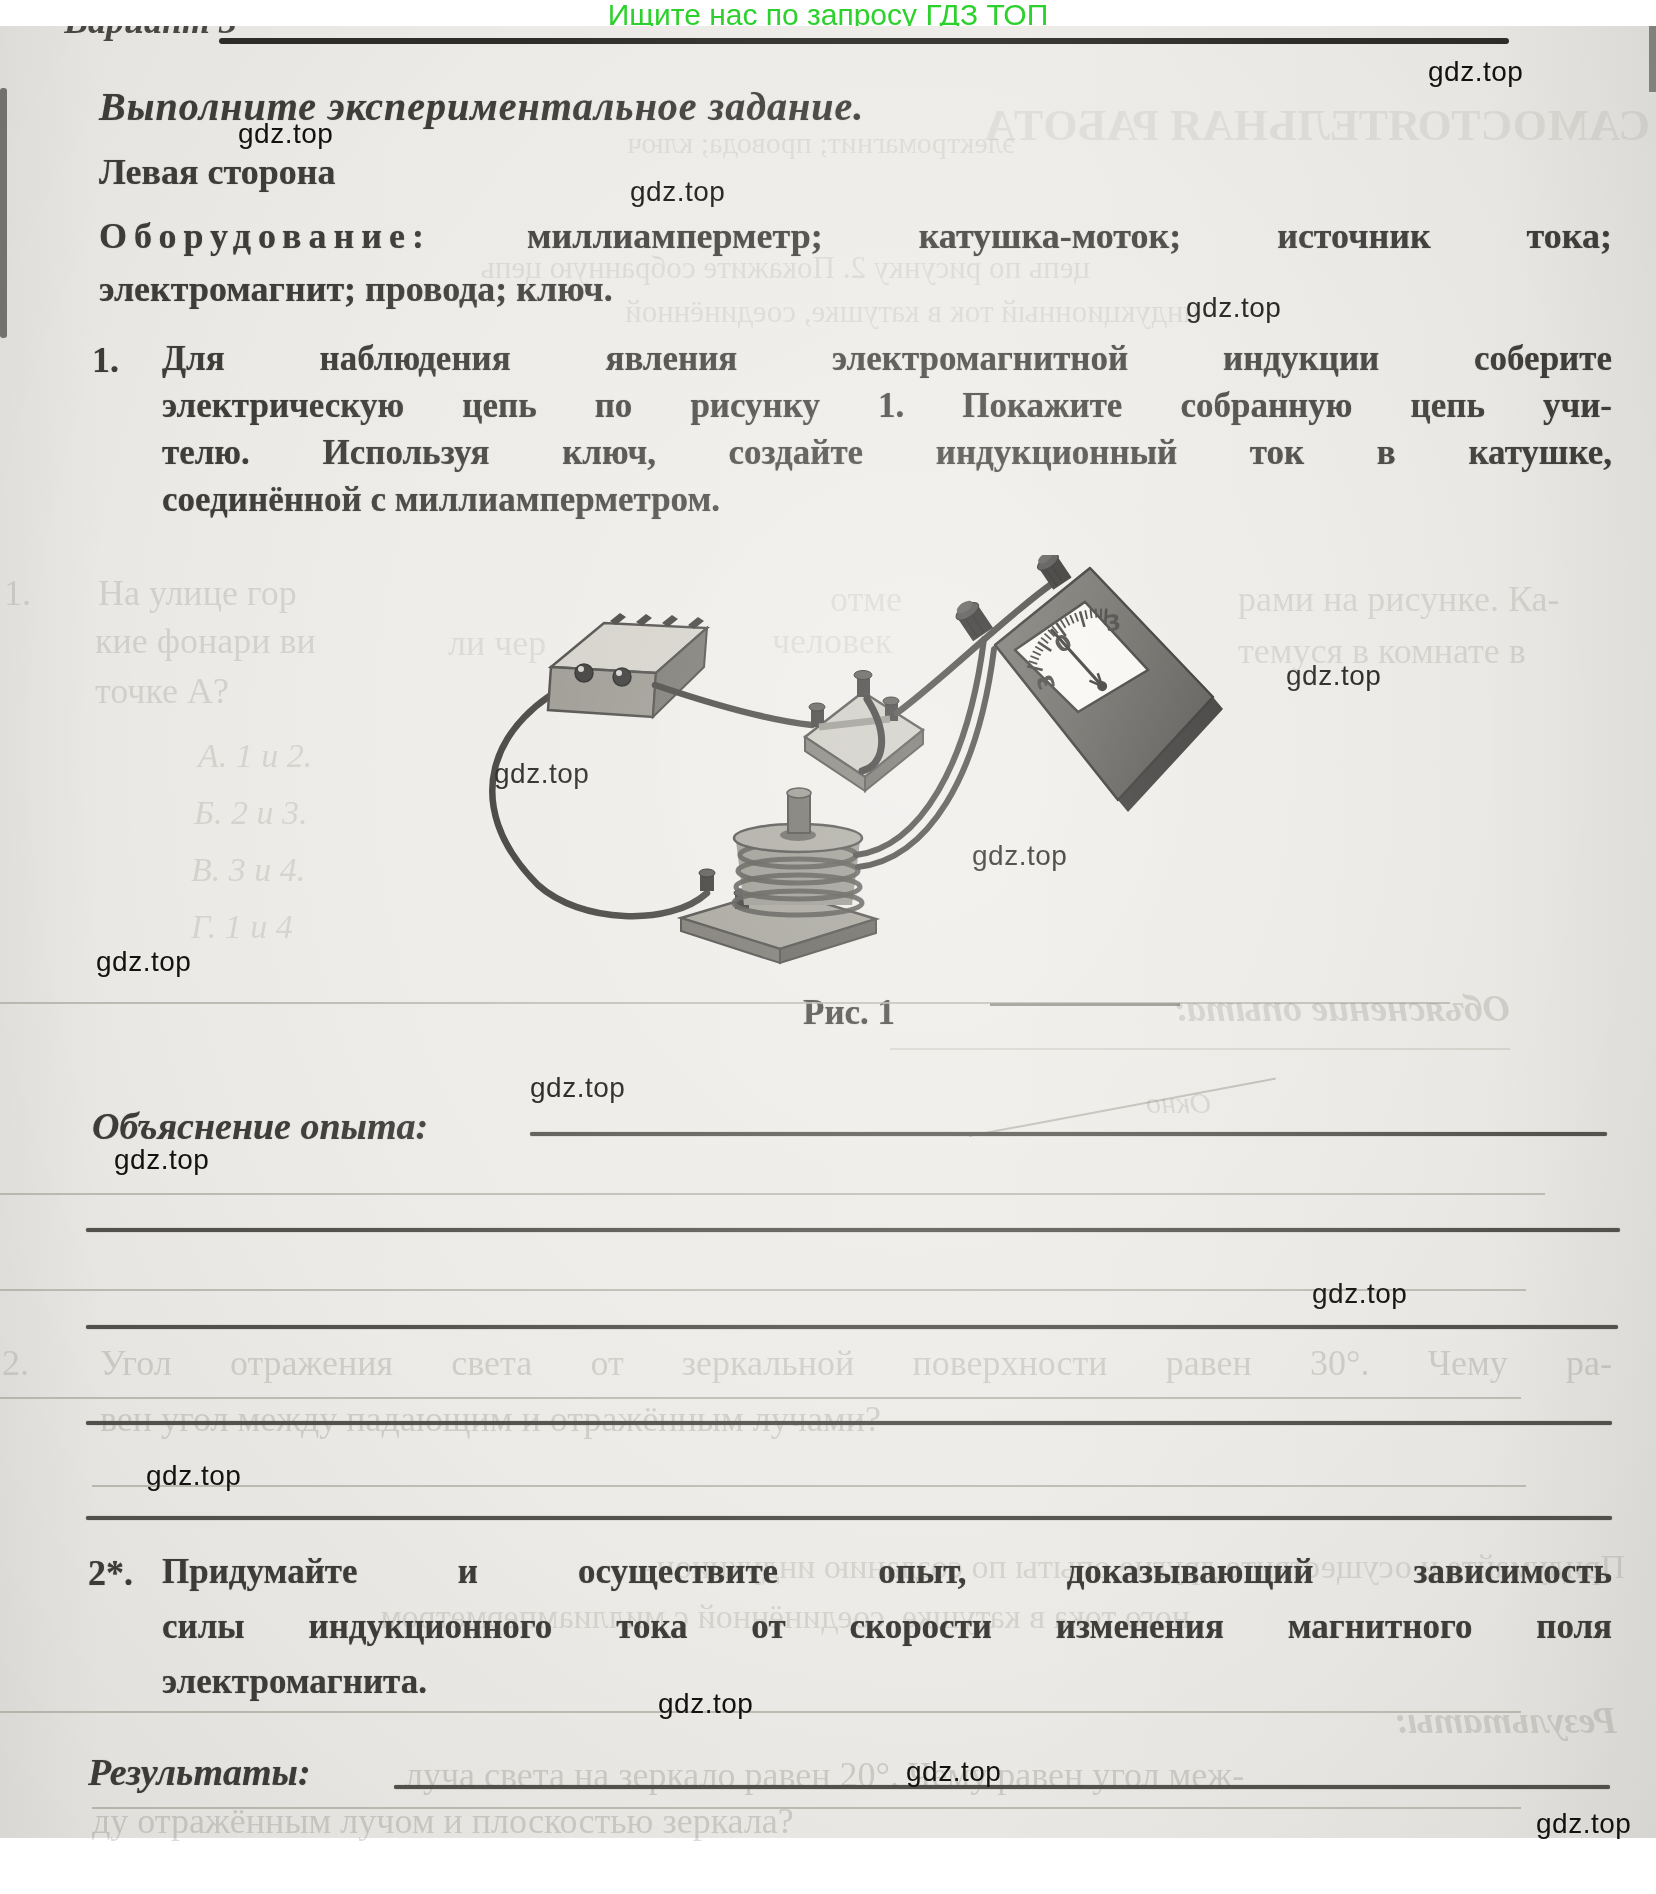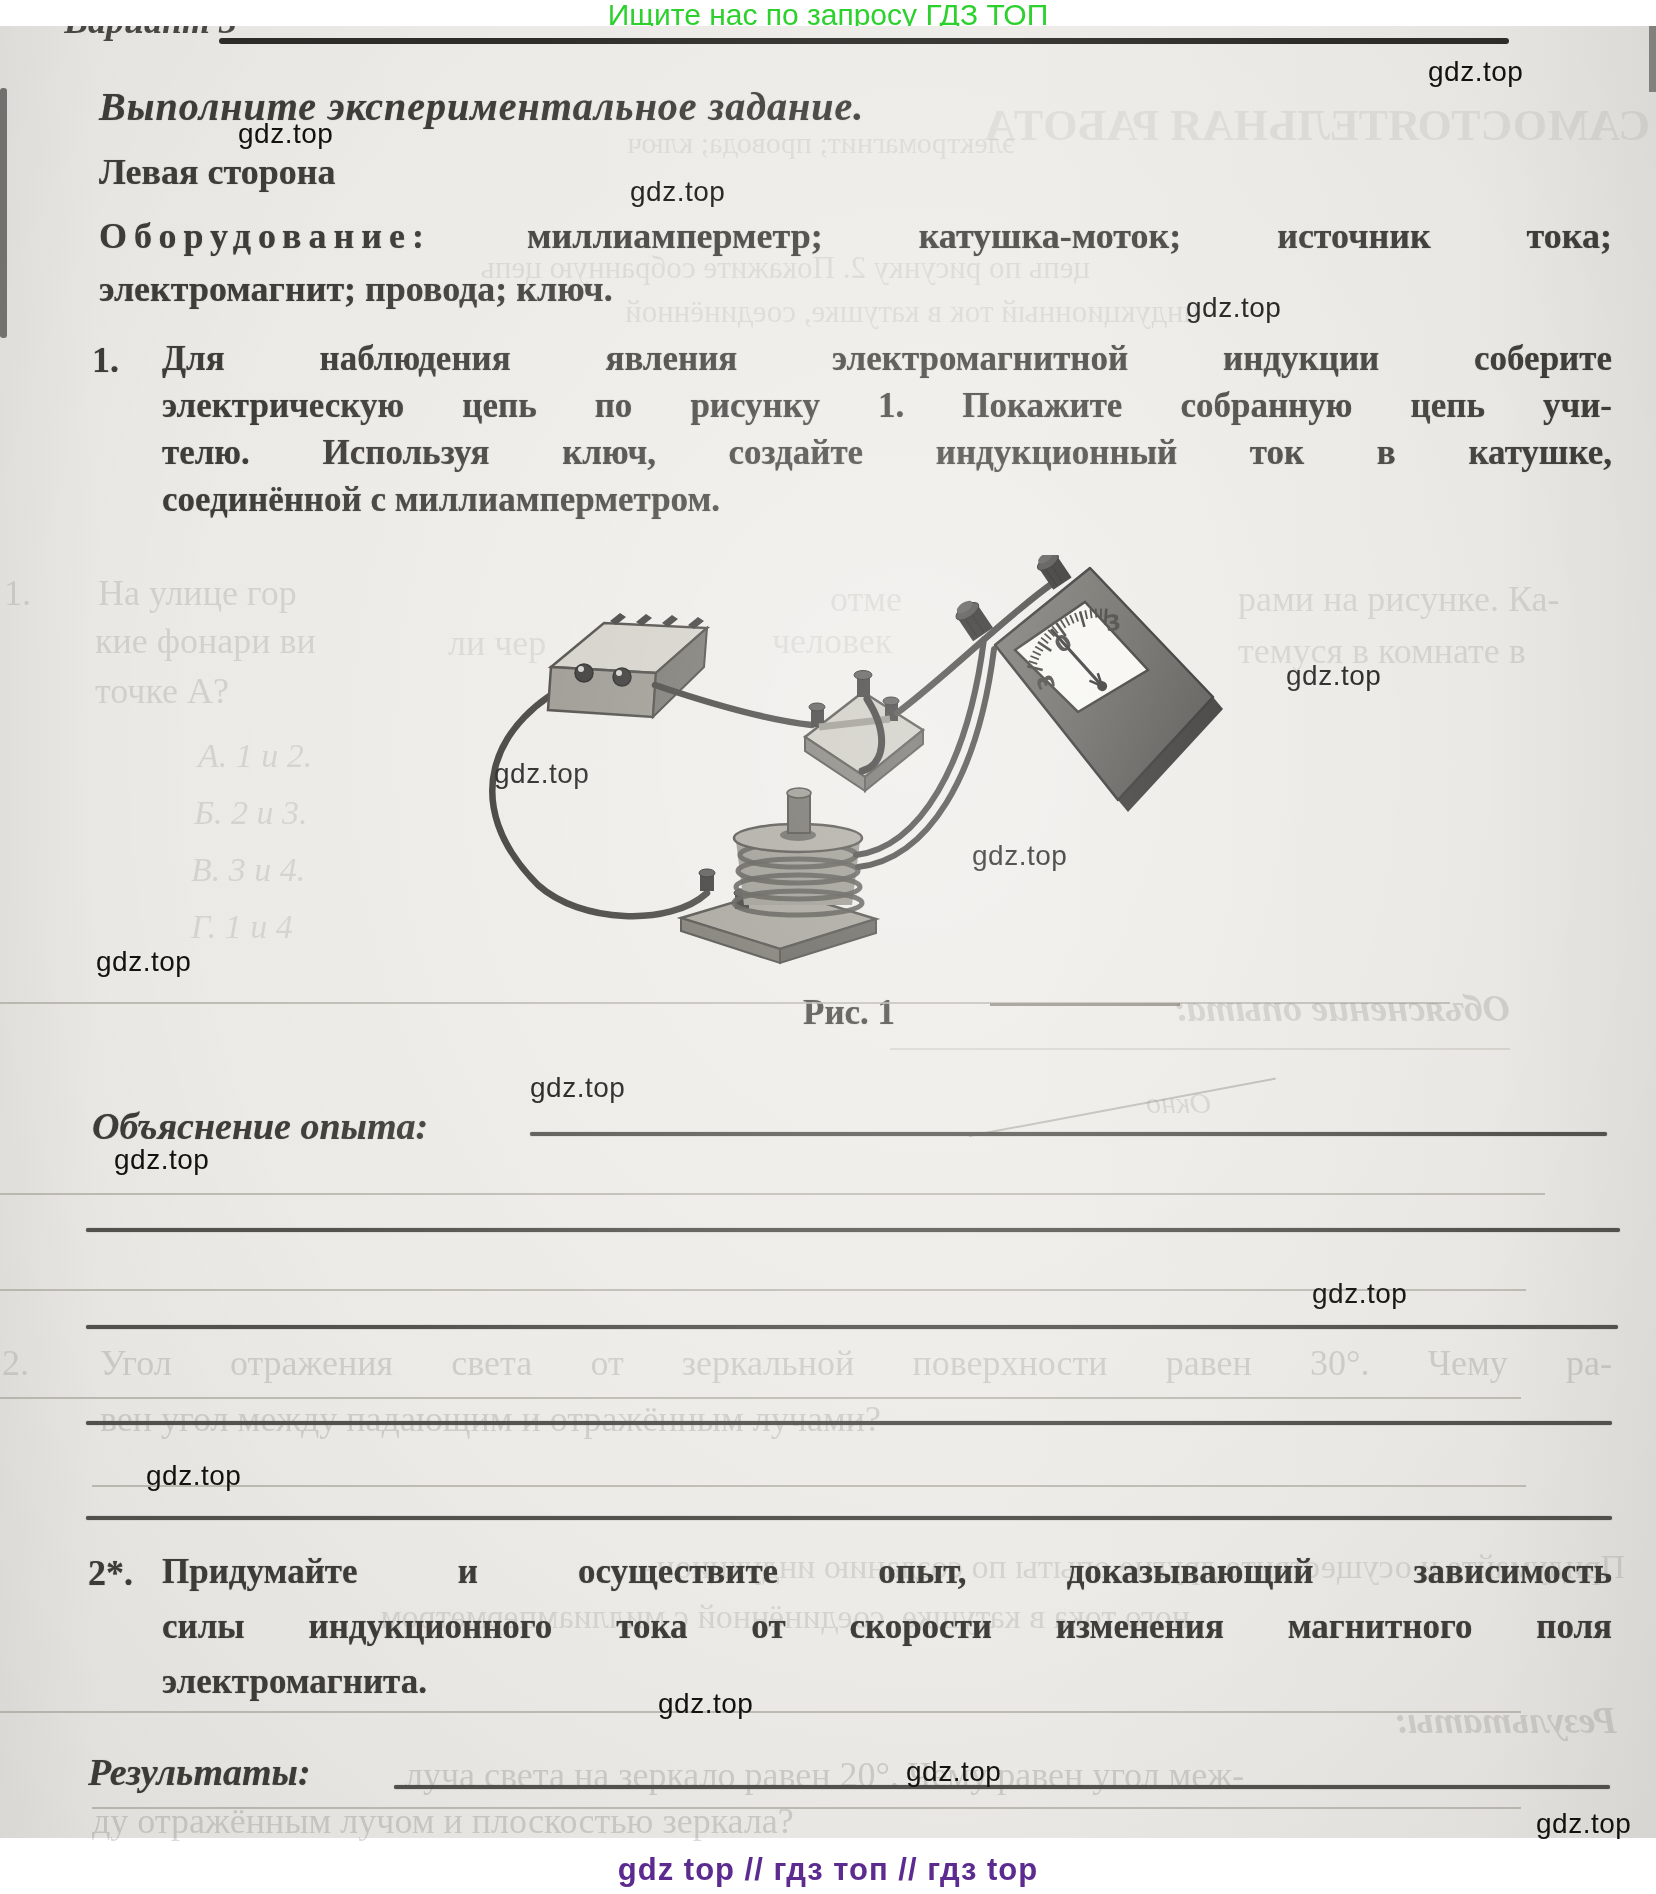--- a/index.html
+++ b/index.html
@@ -253,14 +253,13 @@
         <div class="wm" style="left: 530px; top: 1046px;">gdz.top</div>
         <div class="wm" style="left: 114px; top: 1118px;">gdz.top</div>
         <div class="wm" style="left: 1312px; top: 1252px;">gdz.top</div>
         <div class="wm" style="left: 146px; top: 1434px;">gdz.top</div>
         <div class="wm" style="left: 658px; top: 1662px;">gdz.top</div>
         <div class="wm" style="left: 906px; top: 1730px;">gdz.top</div>
         <div class="wm" style="left: 1536px; top: 1782px;">gdz.top</div>
       </div>
   </div>
 
-  <div class="banner" id="banner-bottom" style="top: 1852px; font-size: 31px; font-weight: bold; letter-spacing: 1px; color: rgb(91, 43, 143);">gdz top  //  гдз топ  //  гдз top</div>
 </div>
 
 </body></html>

